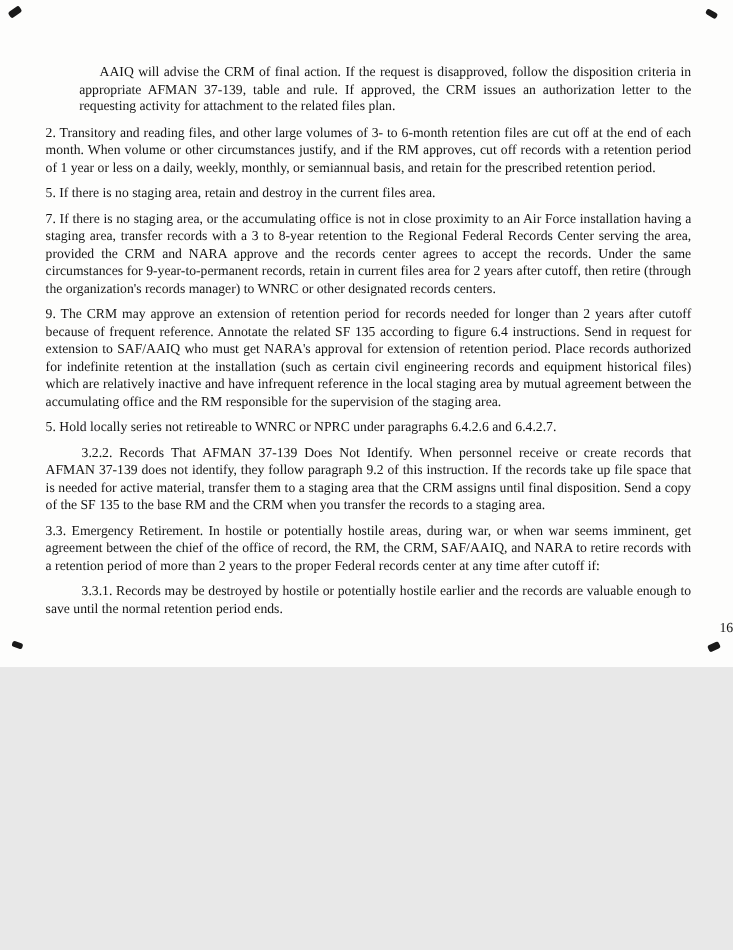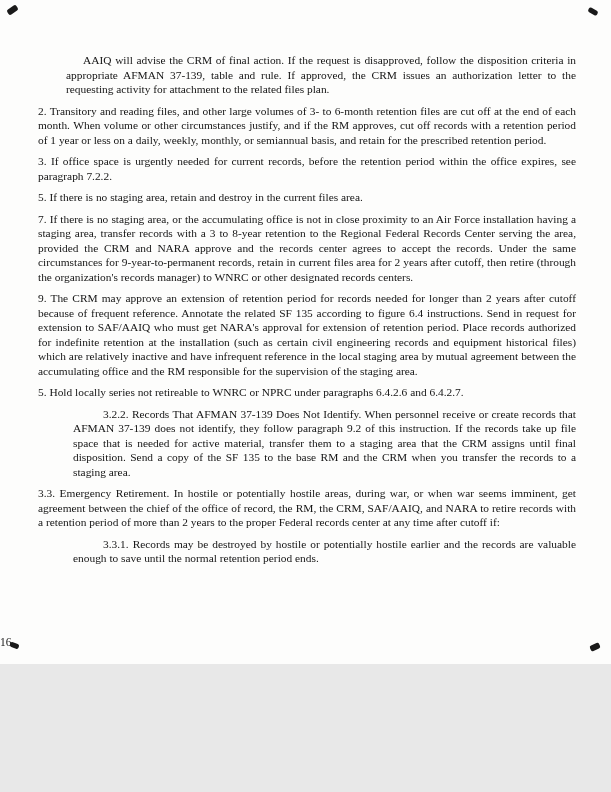--- a/index.html
+++ b/index.html
@@ -1,41 +1,41 @@
 <!DOCTYPE html>
 <html><head>
 <meta charset="utf-8">
 <style>
   html,body{margin:0;padding:0;background:#e8e8e8;}
   .page{
     position:relative;
-    width:611px;height:664px;
+    width:611px;height:556px;
     background:#fdfdfc;
     font-family:"Liberation Serif","DejaVu Serif",serif;
     color:#141414;
     overflow:hidden;
     margin:0 auto;
   }
   .content{
     position:absolute;
     left:38px;right:35px;top:53px;
     font-size:11.4px;
     line-height:14.5px;
     text-align:justify;
   }
   .para{margin:0 0 7px 0;}
   .para:last-child{margin-bottom:0;}
   .cont{margin-left:28px;text-indent:17px;}
-  .indent{text-indent:30px;margin-left:35px;}
+  .indent{text-indent:30px;}
   .lbl{white-space:nowrap;}
   .bold{font-weight:normal;}
   .pagenum{
     position:absolute;
-    left:0;right:0;bottom:16px;
-    text-align:left;
+    left:0;right:0;bottom:26px;
+    text-align:right;
     font-size:11.5px;
   }
   .artifact{position:absolute;background:#1a1a1a;}
   .a-tl{left:7px;top:7px;width:11px;height:6px;transform:rotate(-35deg);border-radius:2px;}
   .a-tr{right:13px;top:9px;width:10px;height:5px;transform:rotate(30deg);border-radius:2px;}
   .a-bl{left:10px;bottom:16px;width:9px;height:5px;transform:rotate(20deg);border-radius:2px;}
   .a-br{right:11px;bottom:14px;width:10px;height:6px;transform:rotate(-25deg);border-radius:2px;}
 </style>
 </head>
 <body>
@@ -46,21 +46,20 @@
   <div class="artifact a-tr"></div>
   <div class="artifact a-bl"></div>
   <div class="artifact a-br"></div>
 
   <div class="content">
 
     <p class="para cont"><span>AAIQ will advise the CRM of final action.  If the request is disapproved, follow the disposition criteria in appropriate AFMAN 37-139, table and rule.  If approved, the CRM issues an authorization letter to the requesting activity for attachment to the related files plan.</span></p>
 
     <p class="para"><span class="lbl">2.</span> <span>Transitory and reading files, and other large volumes of 3- to 6-month retention files are cut off at the end of each month.  When volume or other circumstances justify, and if the RM approves, cut off records with a retention period of 1 year or less on a daily, weekly, monthly, or semiannual basis, and retain for the prescribed retention period.</span></p>
 
-    <p class="para"><span class="lbl">3.</span> <span>If office space is urgently needed for current records, before the retention period within the office expires, see paragraph 7.2.2.</span></p>
 
 
     <p class="para"><span class="lbl">5.</span> <span>If there is no staging area, retain and destroy in the current files area.</span></p>
 
 
     <p class="para"><span class="lbl">7.</span> <span>If there is no staging area, or the accumulating office is not in close proximity to an Air Force installation having a staging area, transfer records with a 3 to 8-year retention to the Regional Federal Records Center serving the area, provided the CRM and NARA approve and the records center agrees to accept the records.  Under the same circumstances for 9-year-to-permanent records, retain in current files area for 2 years after cutoff, then retire (through the organization's records manager) to WNRC or other designated records centers.</span></p>
 
 
     <p class="para"><span class="lbl">9.</span> <span>The CRM may approve an extension of retention period for records needed for longer than 2 years after cutoff because of frequent reference.  Annotate the related SF 135 according to figure 6.4 instructions.  Send in request for extension to SAF/AAIQ who must get NARA's approval for extension of retention period.  Place records authorized for indefinite retention at the installation (such as certain civil engineering records and equipment historical files) which are relatively inactive and have infrequent reference in the local staging area by mutual agreement between the accumulating office and the RM responsible for the supervision of the staging area.</span></p>
 

